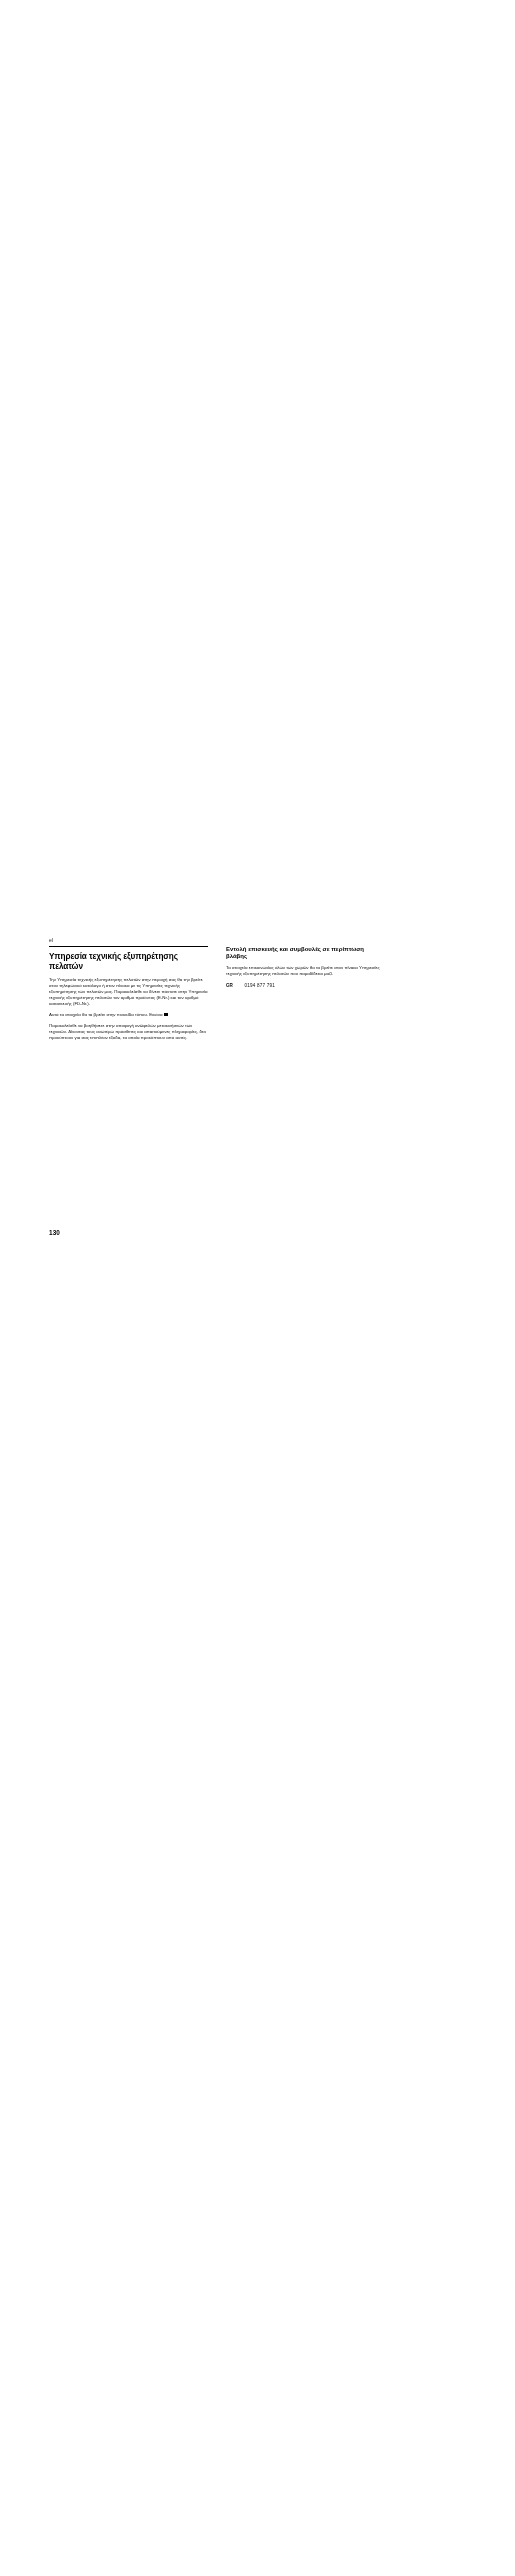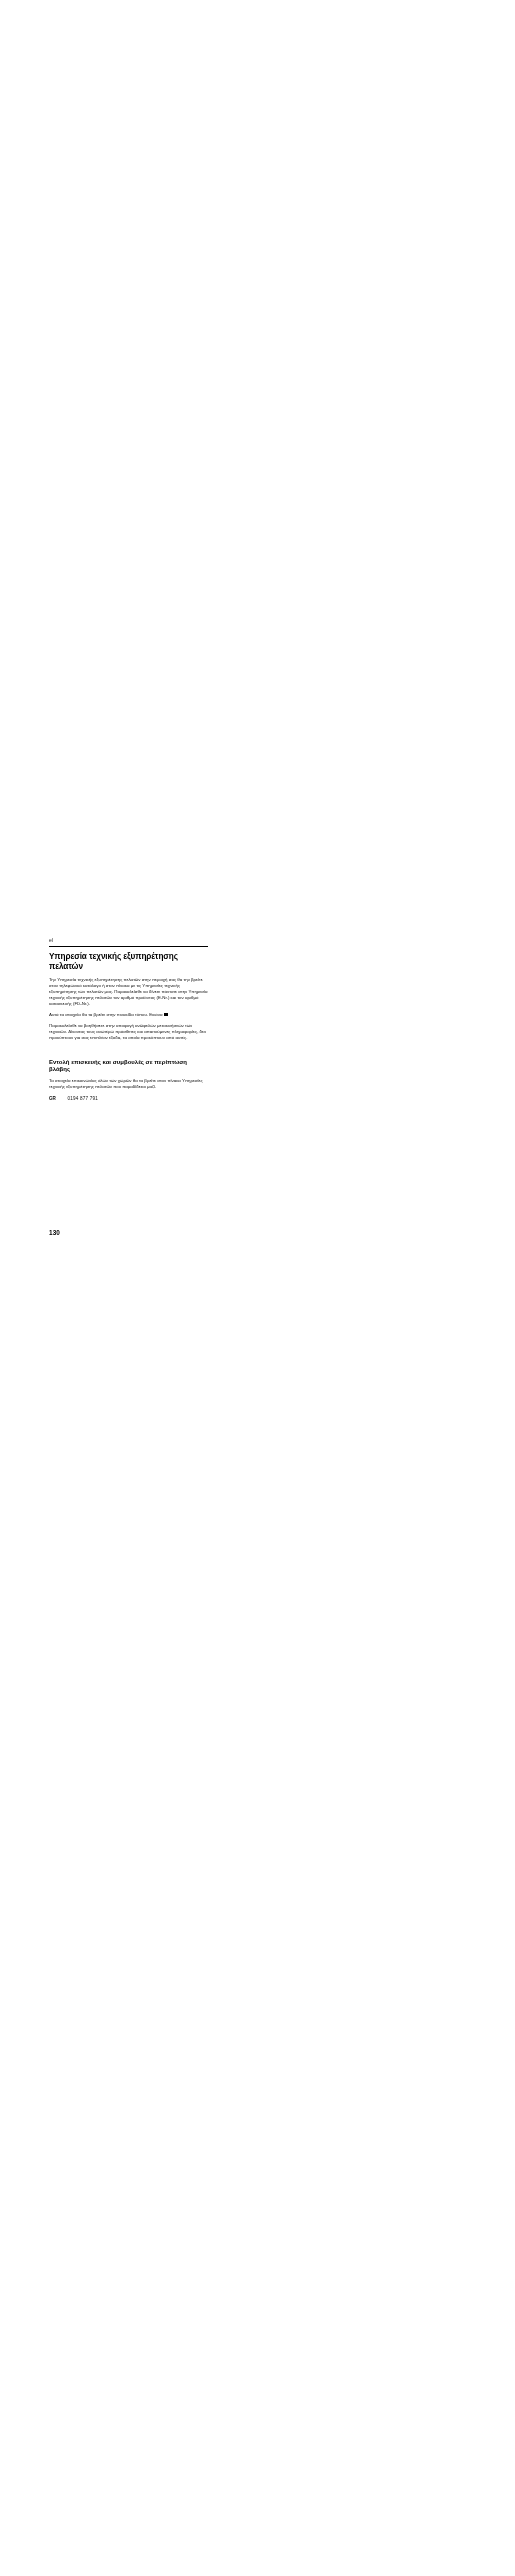--- a/index.html
+++ b/index.html
@@ -29,21 +29,21 @@
     width: 336px;
   }
   .lang-mark {
     font-size: 5px;
     color: #1a1a1a;
     letter-spacing: 0.1px;
     margin-bottom: 2.9px;
   }
   .columns {
     display: flex;
-    flex-direction: column;
+    flex-direction: row;
     gap: 18px;
     align-items: flex-start;
   }
   .col {
     width: 159px;
   }
   .col-left {
     border-top: 0.7px solid #000000;
     padding-top: 5px;
   }

